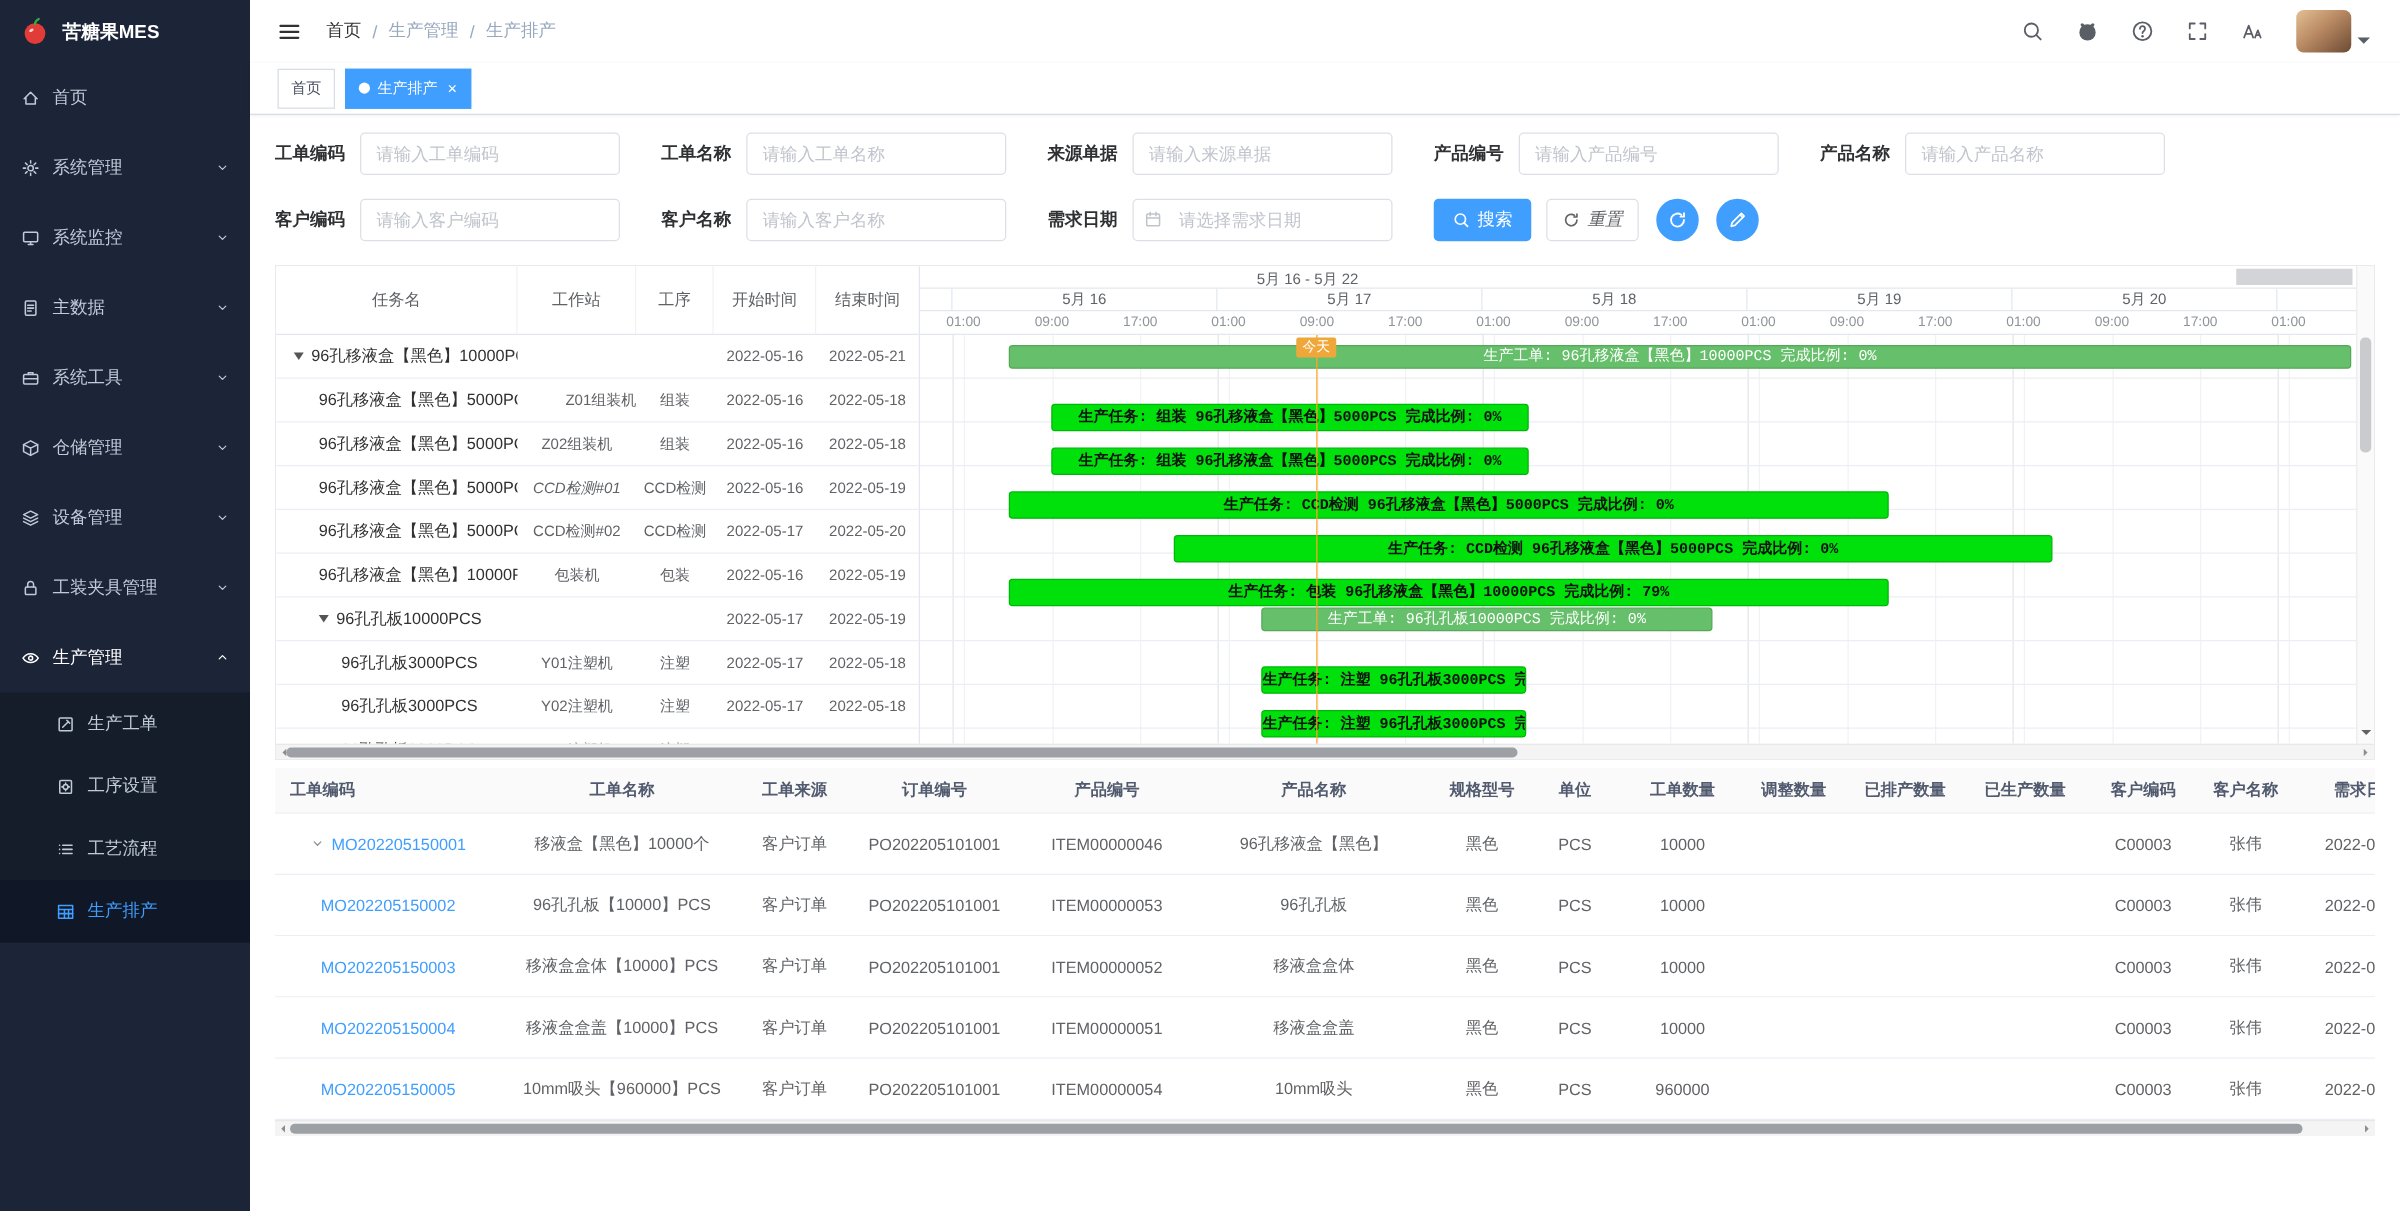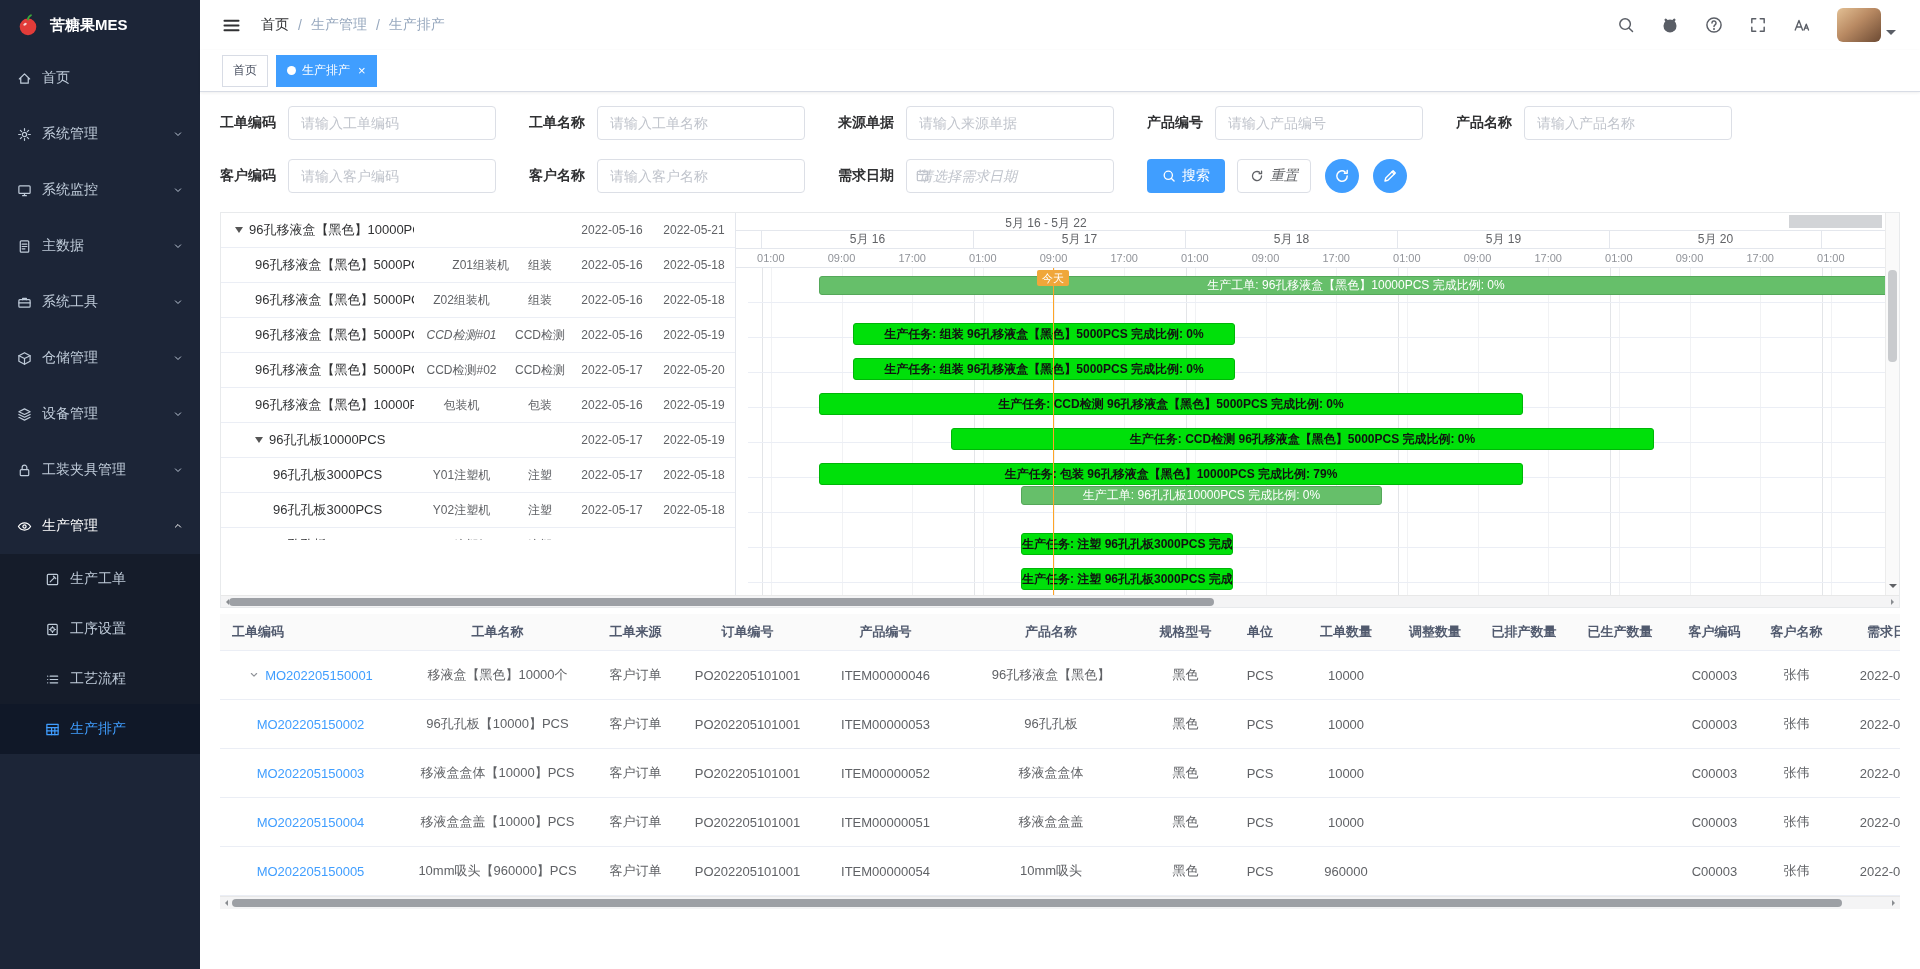--- a/index.html
+++ b/index.html
@@ -43,21 +43,21 @@
   .tab-dot{width:9px;height:9px;border-radius:50%;background:#fff;}
   .tab-close{font-size:13px;margin-left:2px;cursor:pointer;}
   
   .content{flex:1;padding:14px 19px 0 20px;position:relative;}
   .filter-row{display:flex;align-items:center;margin-bottom:19px;}
   .f-field{display:flex;align-items:center;margin-right:33px;}
   .f-label{font-weight:700;font-size:14px;color:#303133;margin-right:12px;white-space:nowrap;}
   .input-wrap{position:relative;display:inline-flex;}
   .f-input{width:208px;height:34px;border:1px solid #dcdfe6;border-radius:4px;padding:0 12px;font-size:14px;color:#606266;outline:none;background:#fff;}
   .f-input::placeholder{color:#c0c4cc;}
-  .f-input.with-icon{padding-left:12px;font-style:italic;}
+  .f-input.with-icon{padding-left:36px;}
   .cal-icon{position:absolute;left:9px;top:9px;color:#c0c4cc;display:inline-flex;}
   .cal-icon svg{width:15px;height:15px;}
   .btn{height:34px;border-radius:4px;font-size:14px;display:inline-flex;align-items:center;gap:6px;cursor:pointer;border:none;}
   .btn svg{width:14px;height:14px;}
   .btn-search{background:#409eff;color:#fff;padding:0 15px;}
   .btn-reset{background:#fff;border:1px solid #dcdfe6;color:#606266;padding:0 12px;margin-left:12px;font-style:italic;}
   .btn-circle{width:34px;height:34px;border-radius:50%;background:#409eff;color:#fff;display:inline-flex;align-items:center;justify-content:center;margin-left:14px;border:none;cursor:pointer;}
   .btn-circle svg{width:16px;height:16px;}
   
   .gantt{position:relative;width:1680px;height:396px;border:1px solid #e8eaec;margin-top:15px;background:#fff;}
@@ -75,21 +75,21 @@
   .gr-week{height:18px;position:relative;border-bottom:1px solid #e4e7ed;font-size:12px;color:#606266;}
   .gr-week-label{position:absolute;left:310px;top:2px;transform:translateX(-50%);white-space:nowrap;}
   .gr-week-thumb{position:absolute;left:1053px;top:2px;width:93px;height:13px;background:#d2d4d7;}
   .gr-days{height:18px;position:relative;border-bottom:1px solid #e4e7ed;}
   .gr-day{position:absolute;top:0;height:100%;border-right:1px solid #e4e7ed;font-size:12px;color:#606266;display:flex;align-items:center;justify-content:center;}
   .gr-hours{height:19px;position:relative;border-bottom:1px solid #e4e7ed;}
   .gr-hour{position:absolute;top:3px;transform:translateX(-50%);font-size:11px;color:#909399;white-space:nowrap;}
   .gr-body{position:relative;height:327px;}
   .grid-v{position:absolute;top:0;bottom:0;width:1px;background:#f1f2f4;}
   .grid-v.day{background:#e3e5e8;}
-  .gr-row{position:absolute;left:12px;right:0;height:35px;border-bottom:1px solid #ebeef5;}
+  .gr-row{position:absolute;left:0;right:0;height:35px;border-bottom:1px solid #ebeef5;font-family:Liberation Mono, monospace;}
   .bar{position:absolute;font-size:12px;text-align:center;white-space:nowrap;overflow:hidden;border-radius:3px;cursor:pointer;z-index:2;}
   .bar.parent{top:8px;height:19px;line-height:17px;background:#66bf6a;border:1px solid #55a85a;color:#fff;}
   .bar.task{top:6px;height:22px;line-height:20px;background:#00e00a;border:1px solid #00b608;color:#111;font-weight:700;margin-top:14px;}
   .today-line{position:absolute;top:0;bottom:0;left:317px;width:1px;background:#ffa426;z-index:4;}
   .today-label{position:absolute;left:317px;top:2px;transform:translateX(-50%);background:#f0a73a;color:#fff;font-size:11px;line-height:16px;padding:0 5px;border-radius:2px;z-index:5;}
   .v-scroll{position:absolute;right:0;top:0;width:14px;height:382px;background:#fafafa;border-left:1px solid #ececec;}
   .v-thumb{position:absolute;left:2px;top:57px;width:9px;height:92px;background:#c9cbce;border-radius:4px;cursor:pointer;}
   .v-arrow{position:absolute;left:3px;bottom:3px;width:0;height:0;border:4px solid transparent;border-top-color:#606266;cursor:pointer;}
   .h-scroll{position:absolute;left:0;right:0;bottom:0;height:12px;background:#f4f4f5;border-top:1px solid #e8e8e8;}
   .h-thumb{position:absolute;top:2px;height:8px;background:#9da0a5;border-radius:4px;cursor:pointer;}
@@ -433,20 +433,27 @@
               <svg viewBox="0 0 16 16" fill="none" stroke="currentColor" stroke-width="1.4" stroke-linecap="round" stroke-linejoin="round">
                 <path d="m3 13 .7-2.9 7.4-7.4 2.2 2.2-7.4 7.4z"></path>
                 <path d="m10 3.8 2.2 2.2"></path>
               </svg>
             </button>
           </div>
       </div>
 
       <div class="gantt">
         <div class="gantt-left">
+          <div class="gl-header" id="gl-header">
+              <div class="gl-h-cell" style="width: 193px;">任务名</div>
+              <div class="gl-h-cell" style="width: 95px;">工作站</div>
+              <div class="gl-h-cell" style="width: 62px;">工序</div>
+              <div class="gl-h-cell" style="width: 82px;">开始时间</div>
+              <div class="gl-h-cell" style="width: 82px;">结束时间</div>
+            </div>
           <div class="gl-body" id="gl-body">
               <div class="gl-row">
                 <div class="gl-cell gl-name lv0" style="width: 193px;">
                   <span class="tree-caret"></span>
                   <span>96孔移液盒【黑色】10000PCS</span>
                 </div>
                 <div class="gl-cell" style="width: 95px;"></div>
                 <div class="gl-cell" style="width: 62px;"></div>
                 <div class="gl-cell" style="width: 82px;">2022-05-16</div>
                 <div class="gl-cell" style="width: 82px;">2022-05-21</div>

